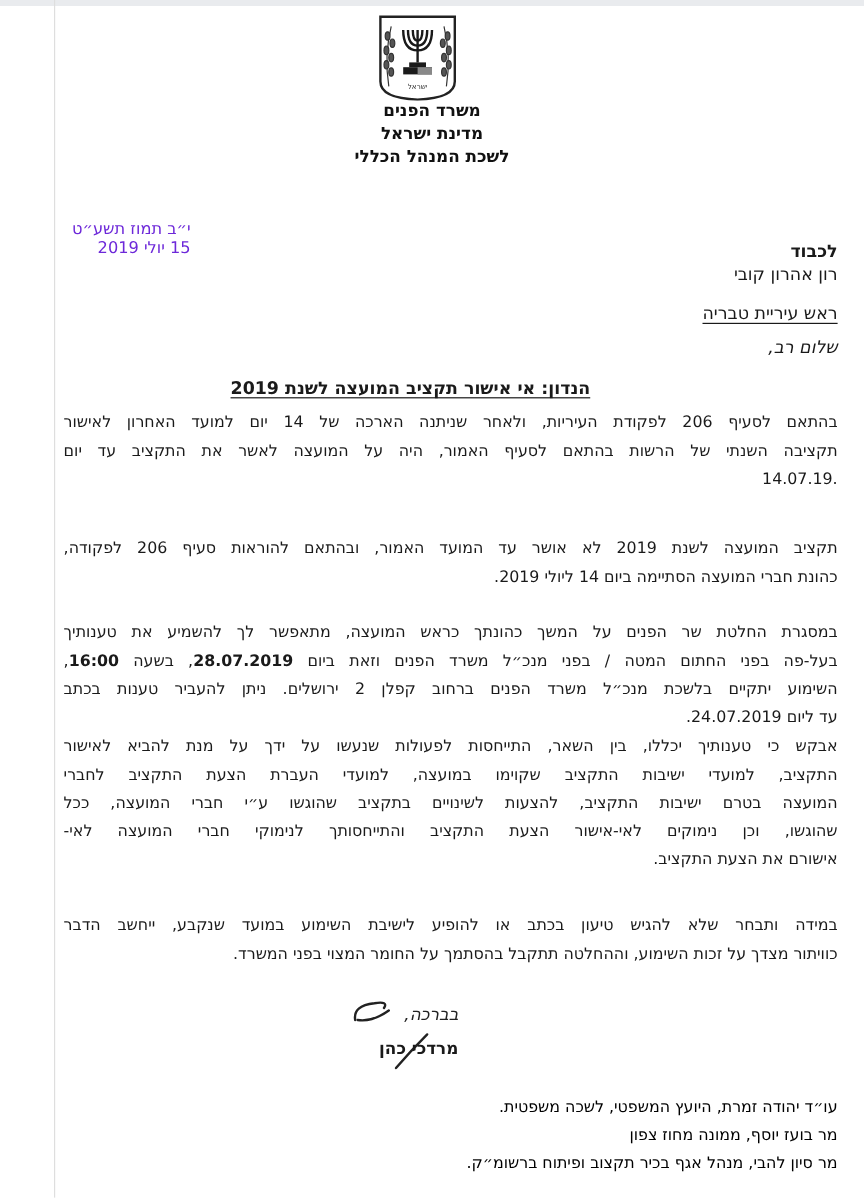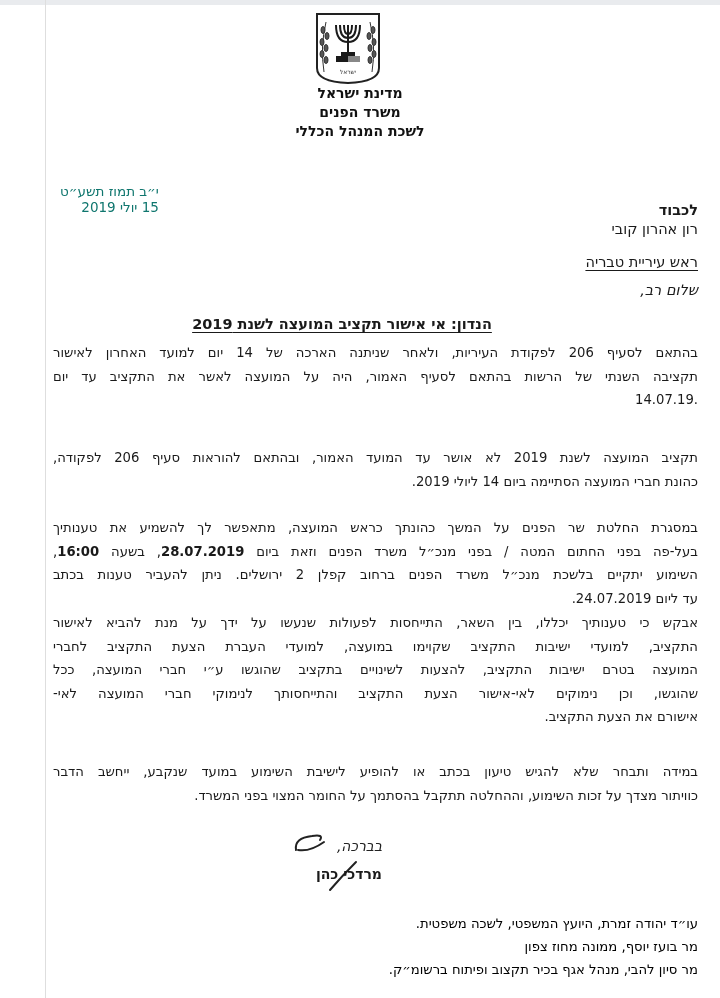--- a/index.html
+++ b/index.html
@@ -51,21 +51,21 @@
     .letterhead div { white-space: nowrap; }
 
     
     .dates {
       position: absolute;
       left: 60px; top: 183px;
       direction: rtl;
       font-size: 13.5px;
       line-height: 16px;
       text-align: left;
-      color: #0f766e;
+      color: #6d28d9;
     }
     .dates div { direction: rtl; text-align: right; white-space: nowrap; }
 
     
     .recipient {
       position: absolute;
       right: 22px; top: 201px;
       direction: rtl;
       text-align: right;
       font-size: 14.5px;
@@ -201,22 +201,22 @@
     </g>
     <rect x="27" y="40" width="14" height="4" fill="#1a1a1a"></rect>
     <rect x="22" y="44" width="24" height="6" fill="#1a1a1a"></rect>
     <rect x="34" y="44" width="12" height="6" fill="#888"></rect>
 
     <text x="34" y="62" text-anchor="middle" font-size="6" font-family="DejaVu Sans, sans-serif" fill="#333" direction="rtl">ישראל</text>
   </svg>
 </div>
 
 <div class="letterhead">
+  <div>משרד הפנים</div>
   <div>מדינת ישראל</div>
-  <div>משרד הפנים</div>
   <div>לשכת המנהל הכללי</div>
 </div>
 
 <div class="dates">
   <div>י״ב תמוז תשע״ט</div>
   <div>15 יולי 2019</div>
 </div>
 
 <div class="recipient">
   <div class="to-label">לכבוד</div>

